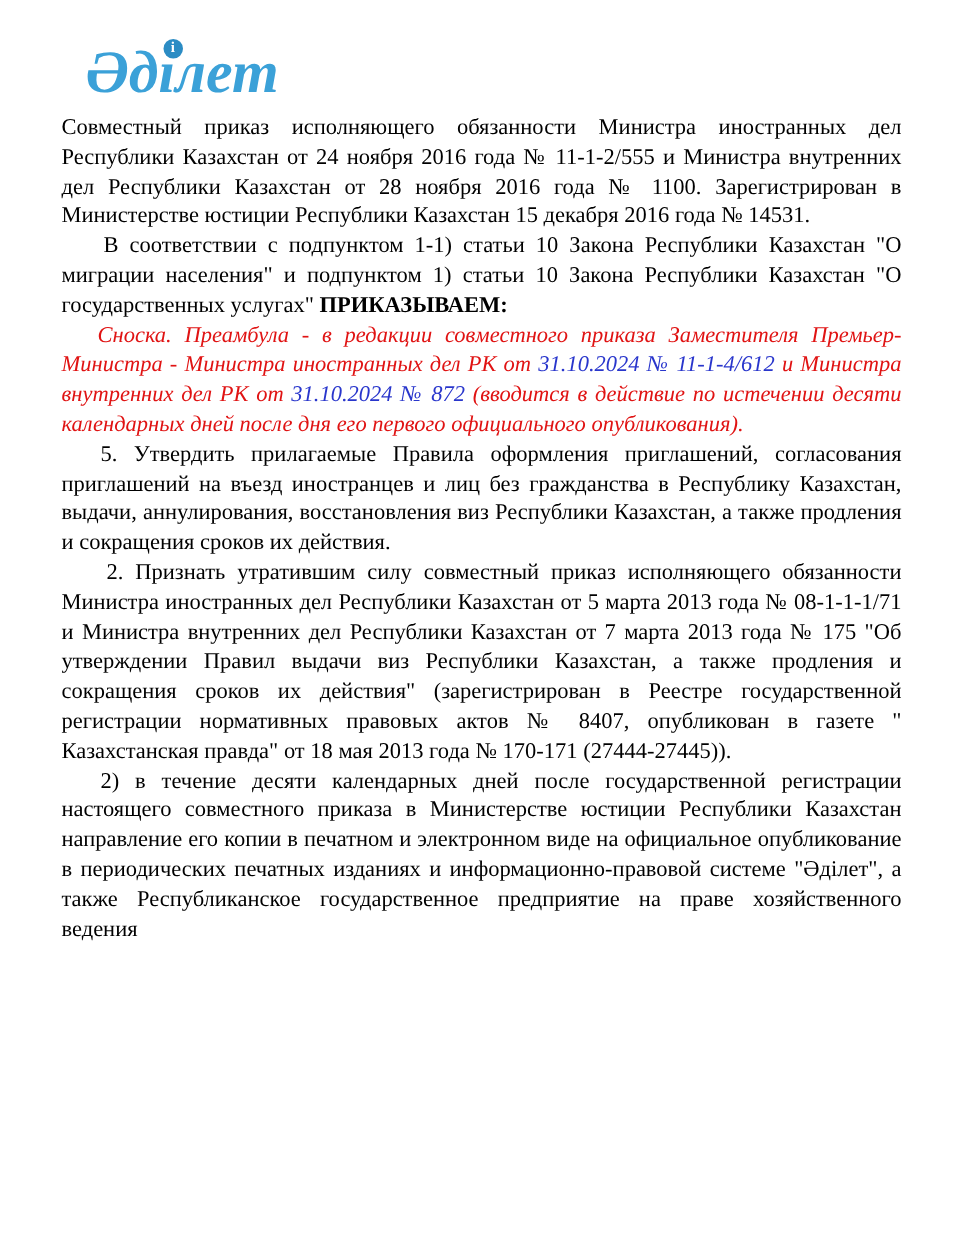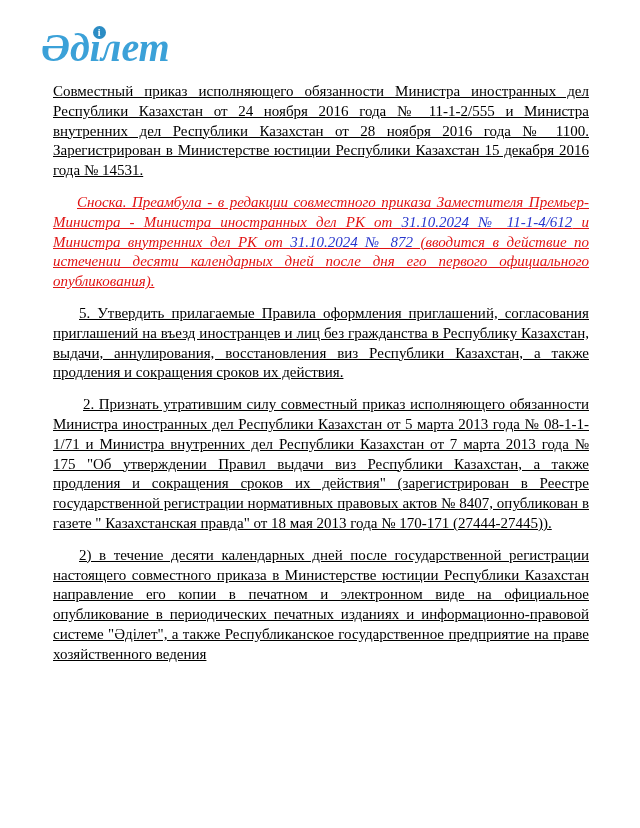--- a/index.html
+++ b/index.html
@@ -5,21 +5,21 @@
   * { box-sizing: border-box; }
   html, body { margin: 0; padding: 0; background: #ffffff; }
   body {
     width: 640px; height: 828px; overflow: hidden;
     font-family: "Liberation Serif", "DejaVu Serif", serif;
     color: var(--text_black, #000);
   }
   .page { padding: 26px 39px 0 41px; }
 
   
-  .logo-row { margin: 0 0 6px 0; }
+  .logo-row { margin: 0 0 6px 16px; }
   .logo {
     display: inline-block; text-decoration: none; cursor: pointer;
     font-style: italic; font-weight: bold;
     font-size: 40px; line-height: 44px;
     color: var(--logo_blue, #3ba1d8);
   }
   .iwrap { position: relative; display: inline-block; }
   .idot {
     position: absolute; top: 0px; left: 3px;
     width: 13px; height: 13px; border-radius: 50%;
@@ -30,21 +30,21 @@
   }
   .idot-ch { display: block; transform: translateY(-0.5px); }
 
   
   .title {
     font-size: 15px; font-weight: bold; line-height: 19.8px;
     text-align: justify; margin: 12px 0 10px 0;
   }
   p.doc {
     font-size: 15px; line-height: 19.8px;
-    text-align: justify; margin: 12px; text-decoration: underline;
+    text-align: justify; margin: 0;
   }
   .footnote {
     color: var(--footnote_red, #e01313);
     font-style: italic;
     text-align: left;
   }
   .doclink { color: var(--link_blue, #2936cc); text-decoration: none; cursor: pointer; }
   b { font-weight: bold; }
 
   .ti-12 { text-indent: 12px; }
@@ -63,20 +63,21 @@
     <a class="logo">
       <span><span>Әд</span><span class="iwrap"><span class="idot">
               <span class="idot-ch">i</span>
             </span><span>ı</span></span><span>лет</span></span>
     </a>
   </header>
 
 
   <p class="doc">Совместный приказ исполняющего обязанности Министра иностранных дел Республики Казахстан от 24 ноября 2016 года № 11-1-2/555 и Министра внутренних дел Республики Казахстан от 28 ноября 2016 года № 1100. Зарегистрирован в Министерстве юстиции Республики Казахстан 15 декабря 2016 года № 14531.</p>
 
+  <p class="doc ti-28"><span>В соответствии с подпунктом 1-1) статьи 10 Закона Республики Казахстан "О миграции населения" и подпунктом 1) статьи 10 Закона Республики Казахстан "О государственных услугах" </span><b>ПРИКАЗЫВАЕМ:</b></p>
 
   <p class="doc footnote ti-24"><span>Сноска. Преамбула - в редакции совместного приказа Заместителя Премьер-Министра - Министра иностранных дел РК от </span><a class="doclink">31.10.2024 № 11-1-4/612</a><span> и Министра внутренних дел РК от </span><a class="doclink">31.10.2024 № 872</a><span> (вводится в действие по истечении десяти календарных дней после дня его первого официального опубликования).</span></p>
 
   <p class="doc ti-26">5. Утвердить прилагаемые Правила оформления приглашений, согласования приглашений на въезд иностранцев и лиц без гражданства в Республику Казахстан, выдачи, аннулирования, восстановления виз Республики Казахстан, а также продления и сокращения сроков их действия.</p>
 
   <p class="doc ti-30">2. Признать утратившим силу совместный приказ исполняющего обязанности Министра иностранных дел Республики Казахстан от 5 марта 2013 года № 08-1-1-1/71 и Министра внутренних дел Республики Казахстан от 7 марта 2013 года № 175 "Об утверждении Правил выдачи виз Республики Казахстан, а также продления и сокращения сроков их действия" (зарегистрирован в Реестре государственной регистрации нормативных правовых актов № 8407, опубликован в газете " Казахстанская правда" от 18 мая 2013 года № 170-171 (27444-27445)).</p>
 
 
 
   <p class="doc ti-26">2) в течение десяти календарных дней после государственной регистрации настоящего совместного приказа в Министерстве юстиции Республики Казахстан направление его копии в печатном и электронном виде на официальное опубликование в периодических печатных изданиях и информационно-правовой системе "Әділет", а также Республиканское государственное предприятие на праве хозяйственного ведения</p>

